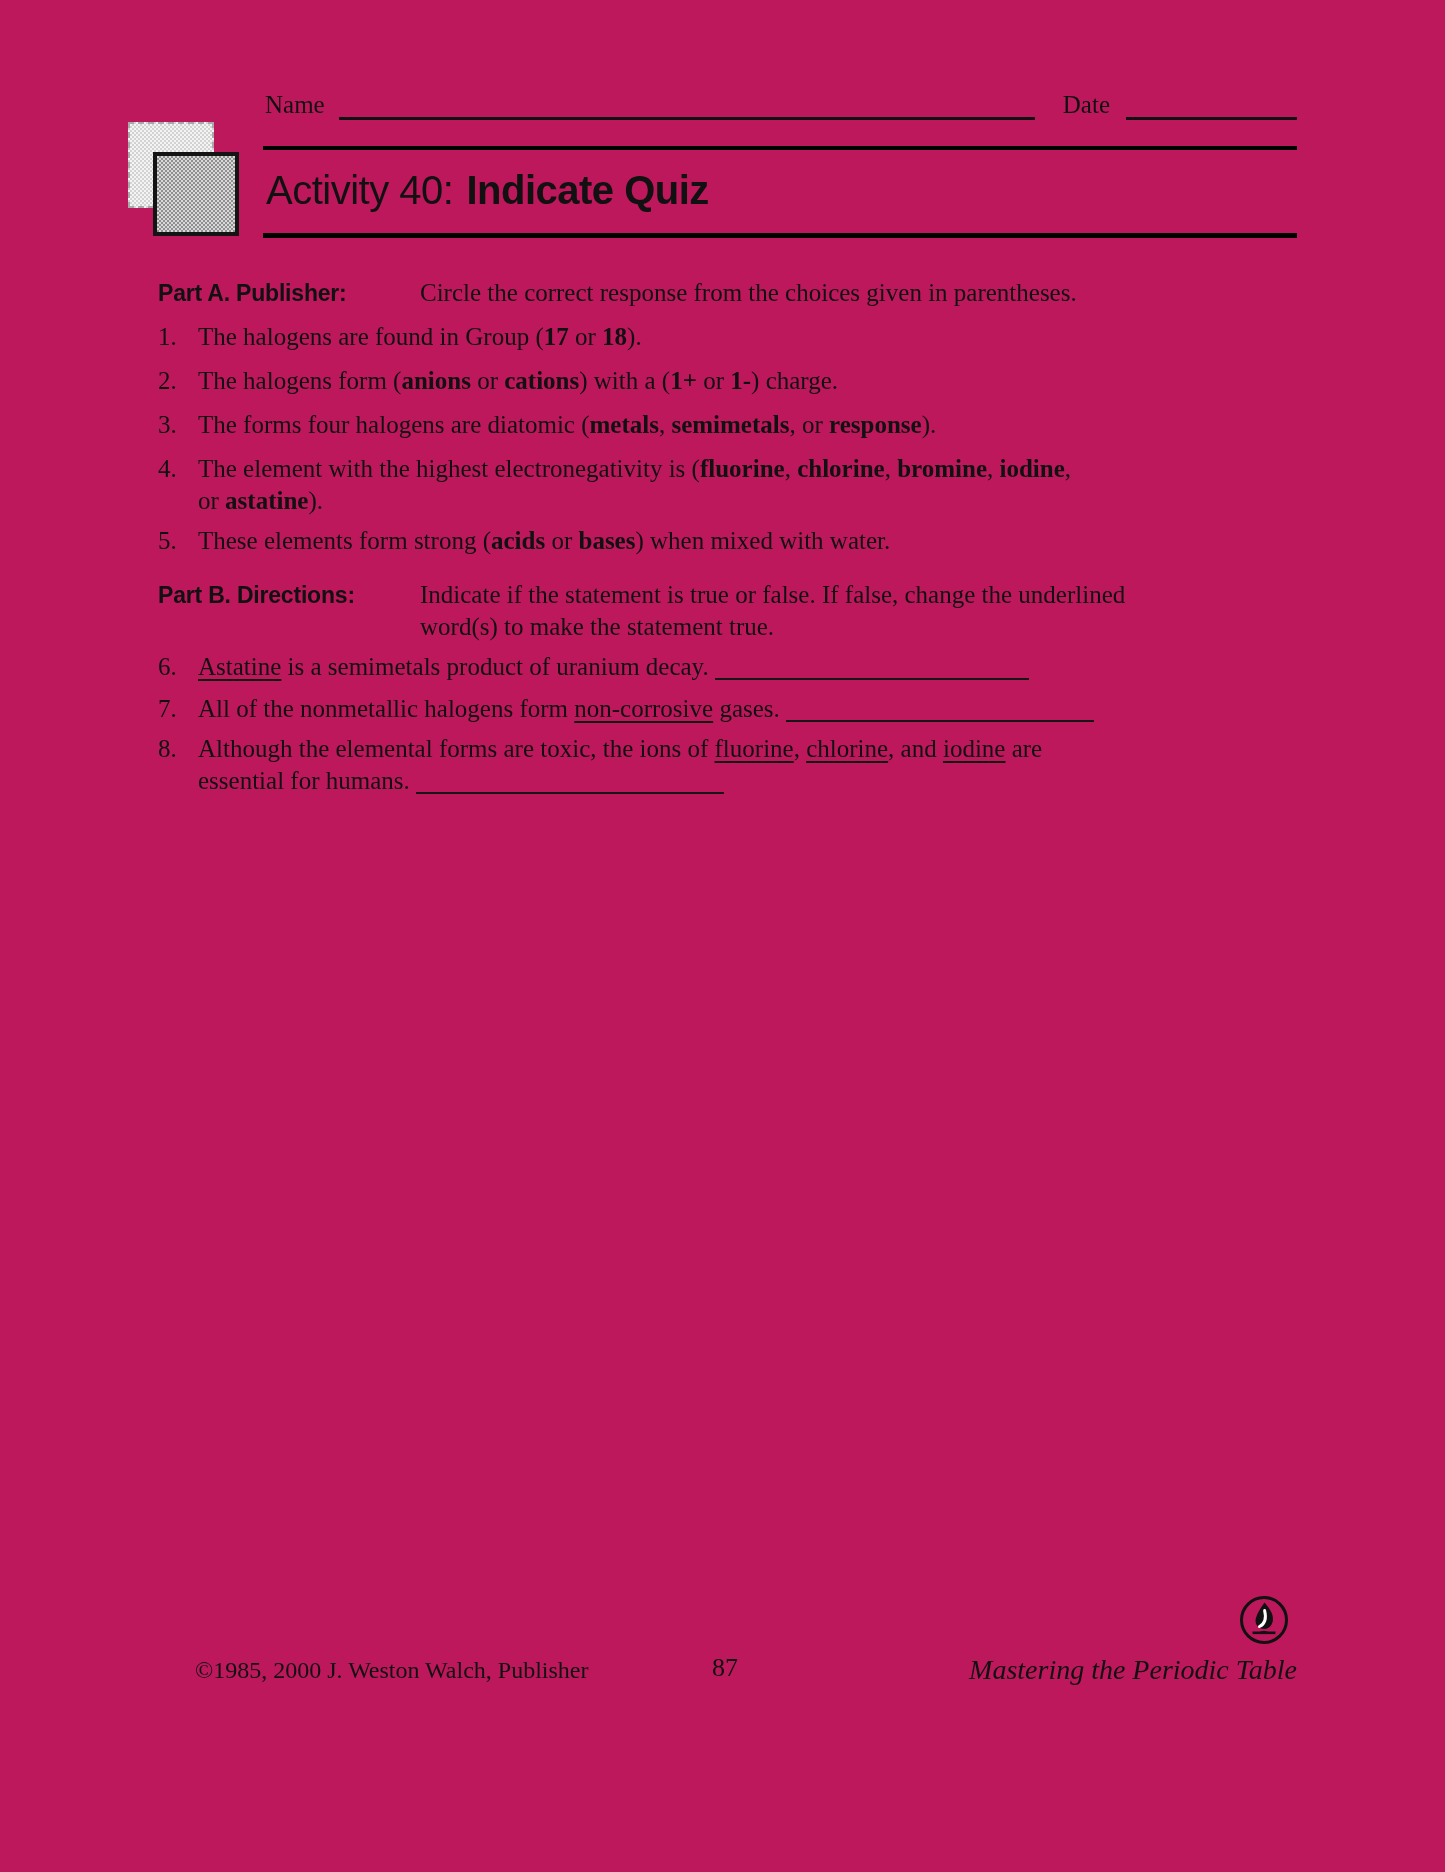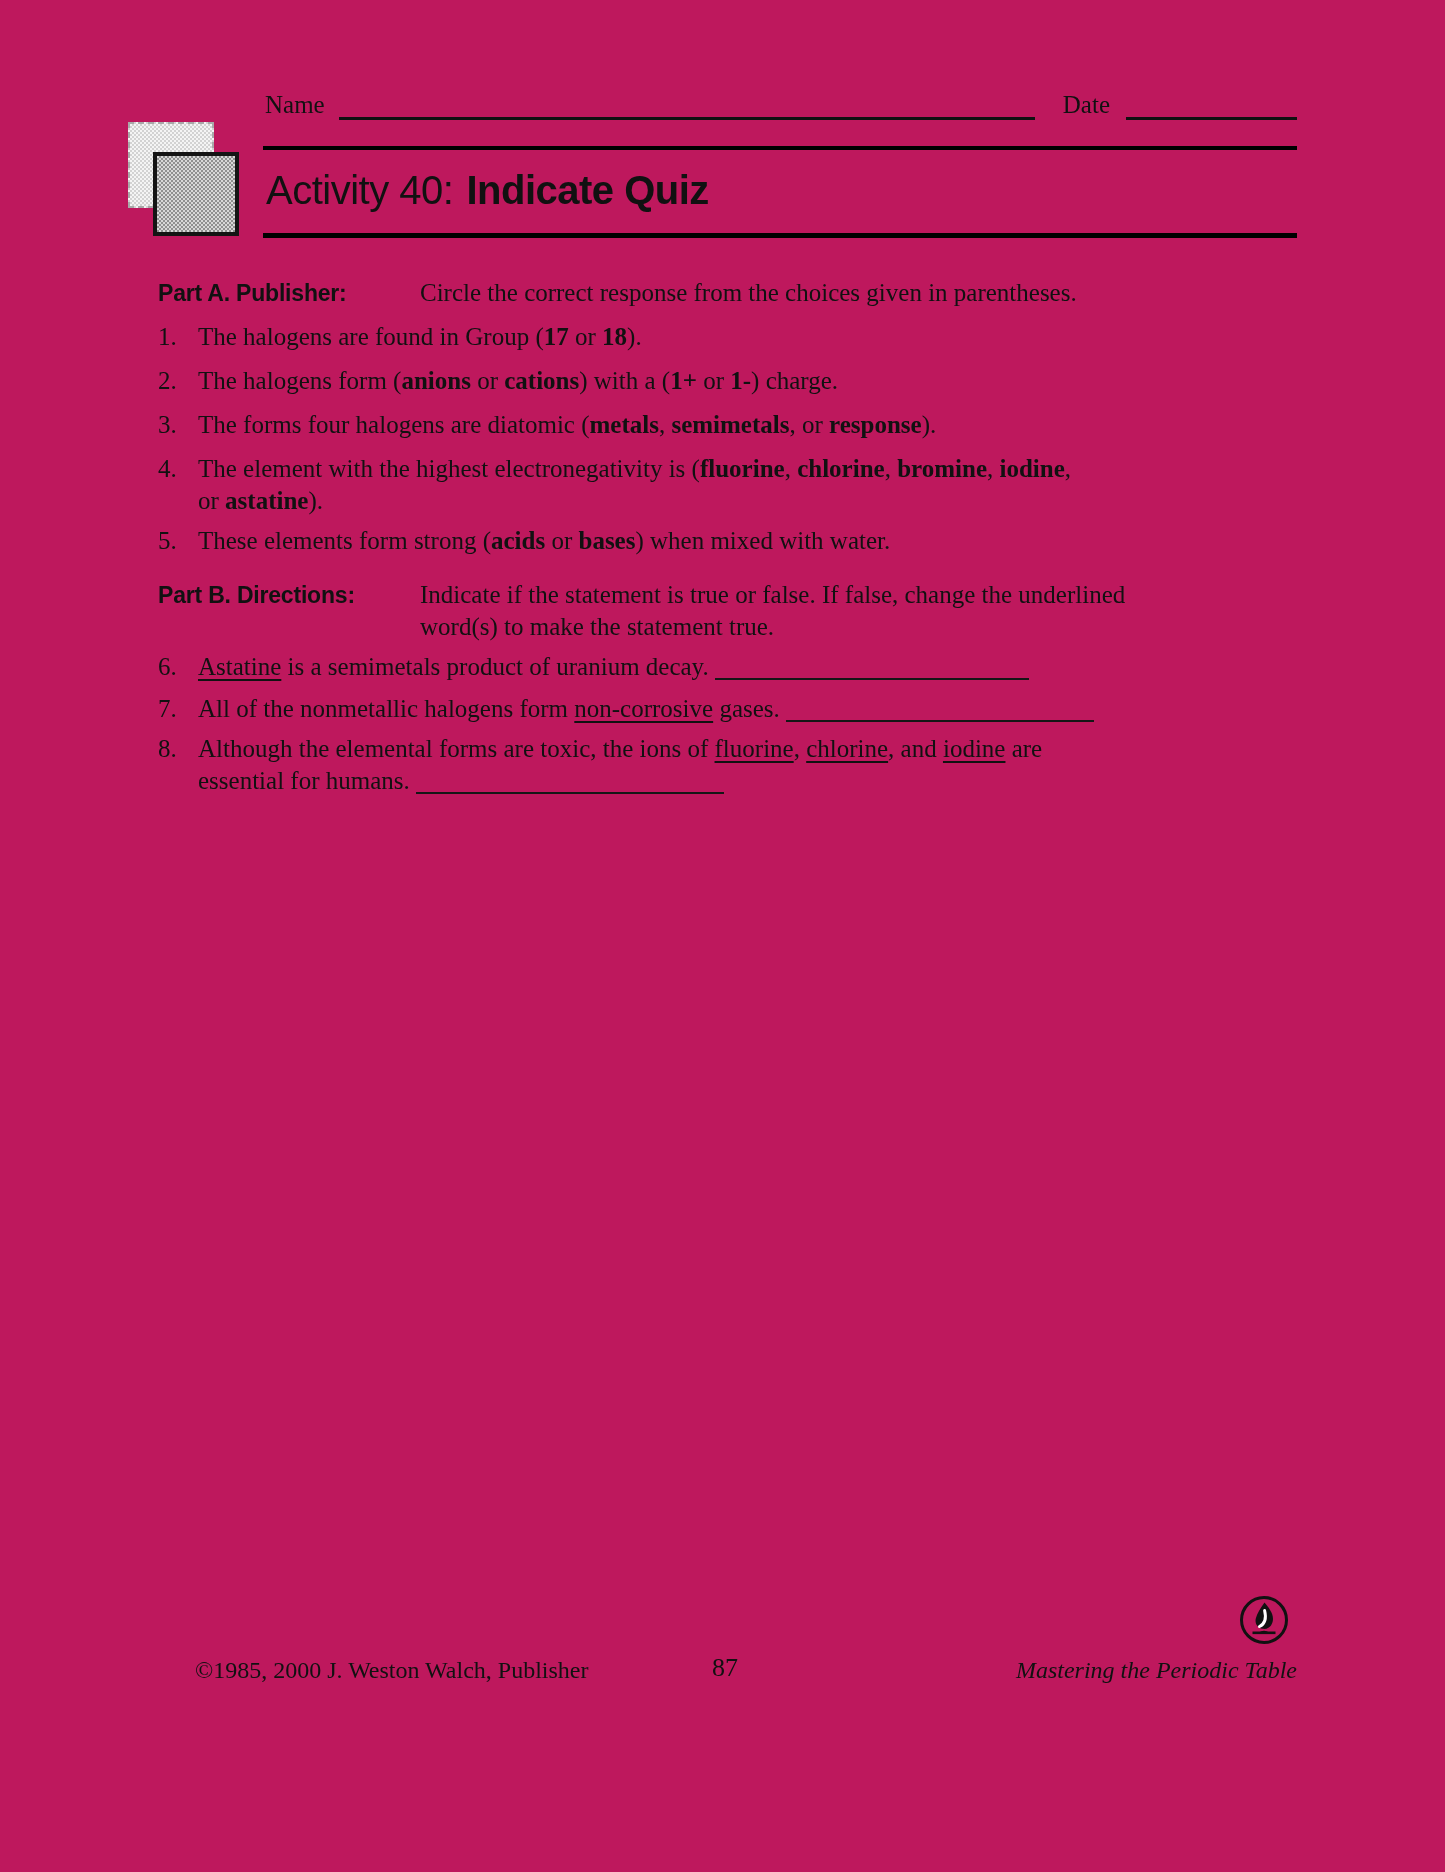--- a/index.html
+++ b/index.html
@@ -81,21 +81,21 @@
     display:inline-block;border-bottom:2.5px solid #161616;
     position:relative;top:5px;margin-left:6px;
   }
   .blank-6{width:314px;}
   .blank-7{width:308px;}
   .blank-8{width:308px;}
 
   
   .f-copy{position:absolute;left:158px;top:1655px;font-size:24px;line-height:30px;margin-left:37px;}
   .f-page{position:absolute;left:690px;top:1653px;width:70px;text-align:center;font-size:26px;line-height:30px;}
-  .f-book{position:absolute;right:148px;top:1655px;font-size:24px;line-height:30px;font-style:italic;}
+  .f-book{position:absolute;right:148px;top:1655px;font-size:28px;line-height:30px;font-style:italic;}
   .f-logo{position:absolute;left:1238px;top:1594px;width:52px;height:52px;}
 </style>
 </head>
 <body>
 
 <div class="page">
 
   <div class="name-row">
     <span>Name</span>
     <span class="fill-line name-line"></span>

